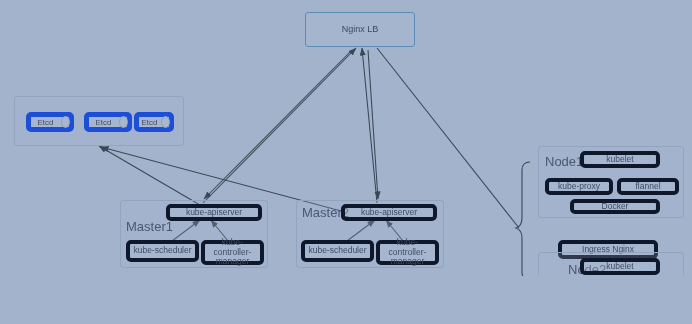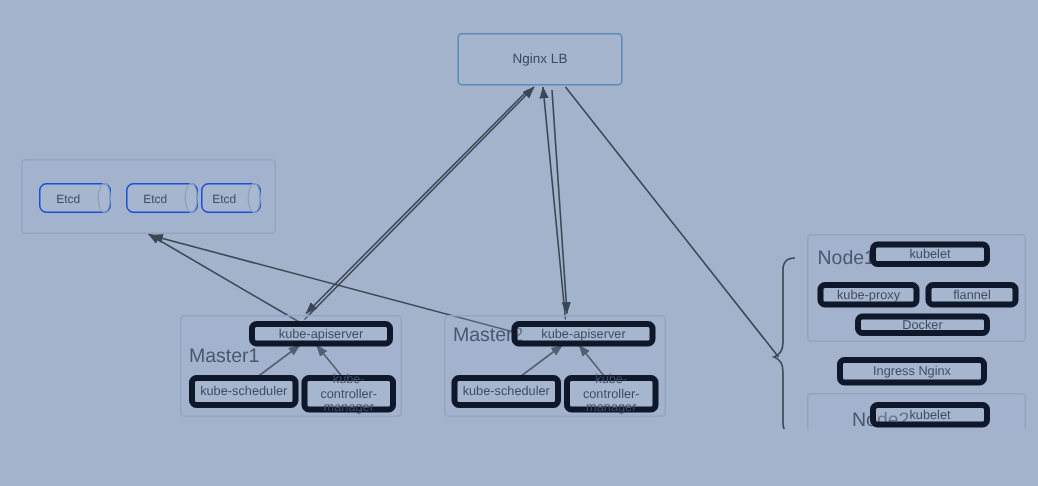--- a/index.html
+++ b/index.html
@@ -7,21 +7,20 @@
     padding: 0;
     background: #a3b3cc;
   }
   #canvas {
     position: relative;
     width: 692px;
     height: 276px;
     background: #a3b3cc;
     overflow: hidden;
     font-family: "Liberation Sans", sans-serif;
-    margin-top: 10px;
   }
   #edges {
     position: absolute;
     left: 0; top: 0;
     width: 692px;
     height: 324px;
     pointer-events: none;
   }
 
   
@@ -57,21 +56,21 @@
     position: absolute;
     font-size: 13px;
     color: #49586e;
     white-space: nowrap;
   }
 
   
   .cyl {
     position: absolute;
     box-sizing: border-box;
-    border: 1px solid #1d4ed8;
+    border: 5px solid #1d4ed8;
     border-radius: 5px;
     background: rgba(176,190,212,0.28);
     text-align: center;
   }
   .cyl .cap {
     position: absolute;
     right: -1px; top: -1px;
     width: 9px;
     height: calc(100% + 2px);
     box-sizing: border-box;
@@ -188,21 +187,21 @@
   <div class="box leaf" style="left:545px; top:178px; width:68px; height:17px;">
     <span>kube-proxy</span>
   </div>
   <div class="box leaf" style="left:617px; top:178px; width:62px; height:17px;">
     <span>flannel</span>
   </div>
   <div class="box leaf" style="left:570px; top:199px; width:90px; height:15px;">
     <span>Docker</span>
   </div>
 
-  <div class="box leaf" style="left:558px; top:228px; width:100px; height:19px;">
+  <div class="box leaf" style="left:558px; top:240px; width:100px; height:19px;">
     <span>Ingress Nginx</span>
   </div>
 
   <div class="box group" style="left:538px; top:252px; width:146px; height:72px;"></div>
   <div class="grouplabel" style="left:545px; top:262px;padding-left:23px;">Node2</div>
   <div class="box leaf" style="left:580px; top:258px; width:80px; height:17px;">
     <span>kubelet</span>
   </div>
   <div class="box leaf" style="left:545px; top:285px; width:68px; height:17px;">
     <span>kube-proxy</span>

